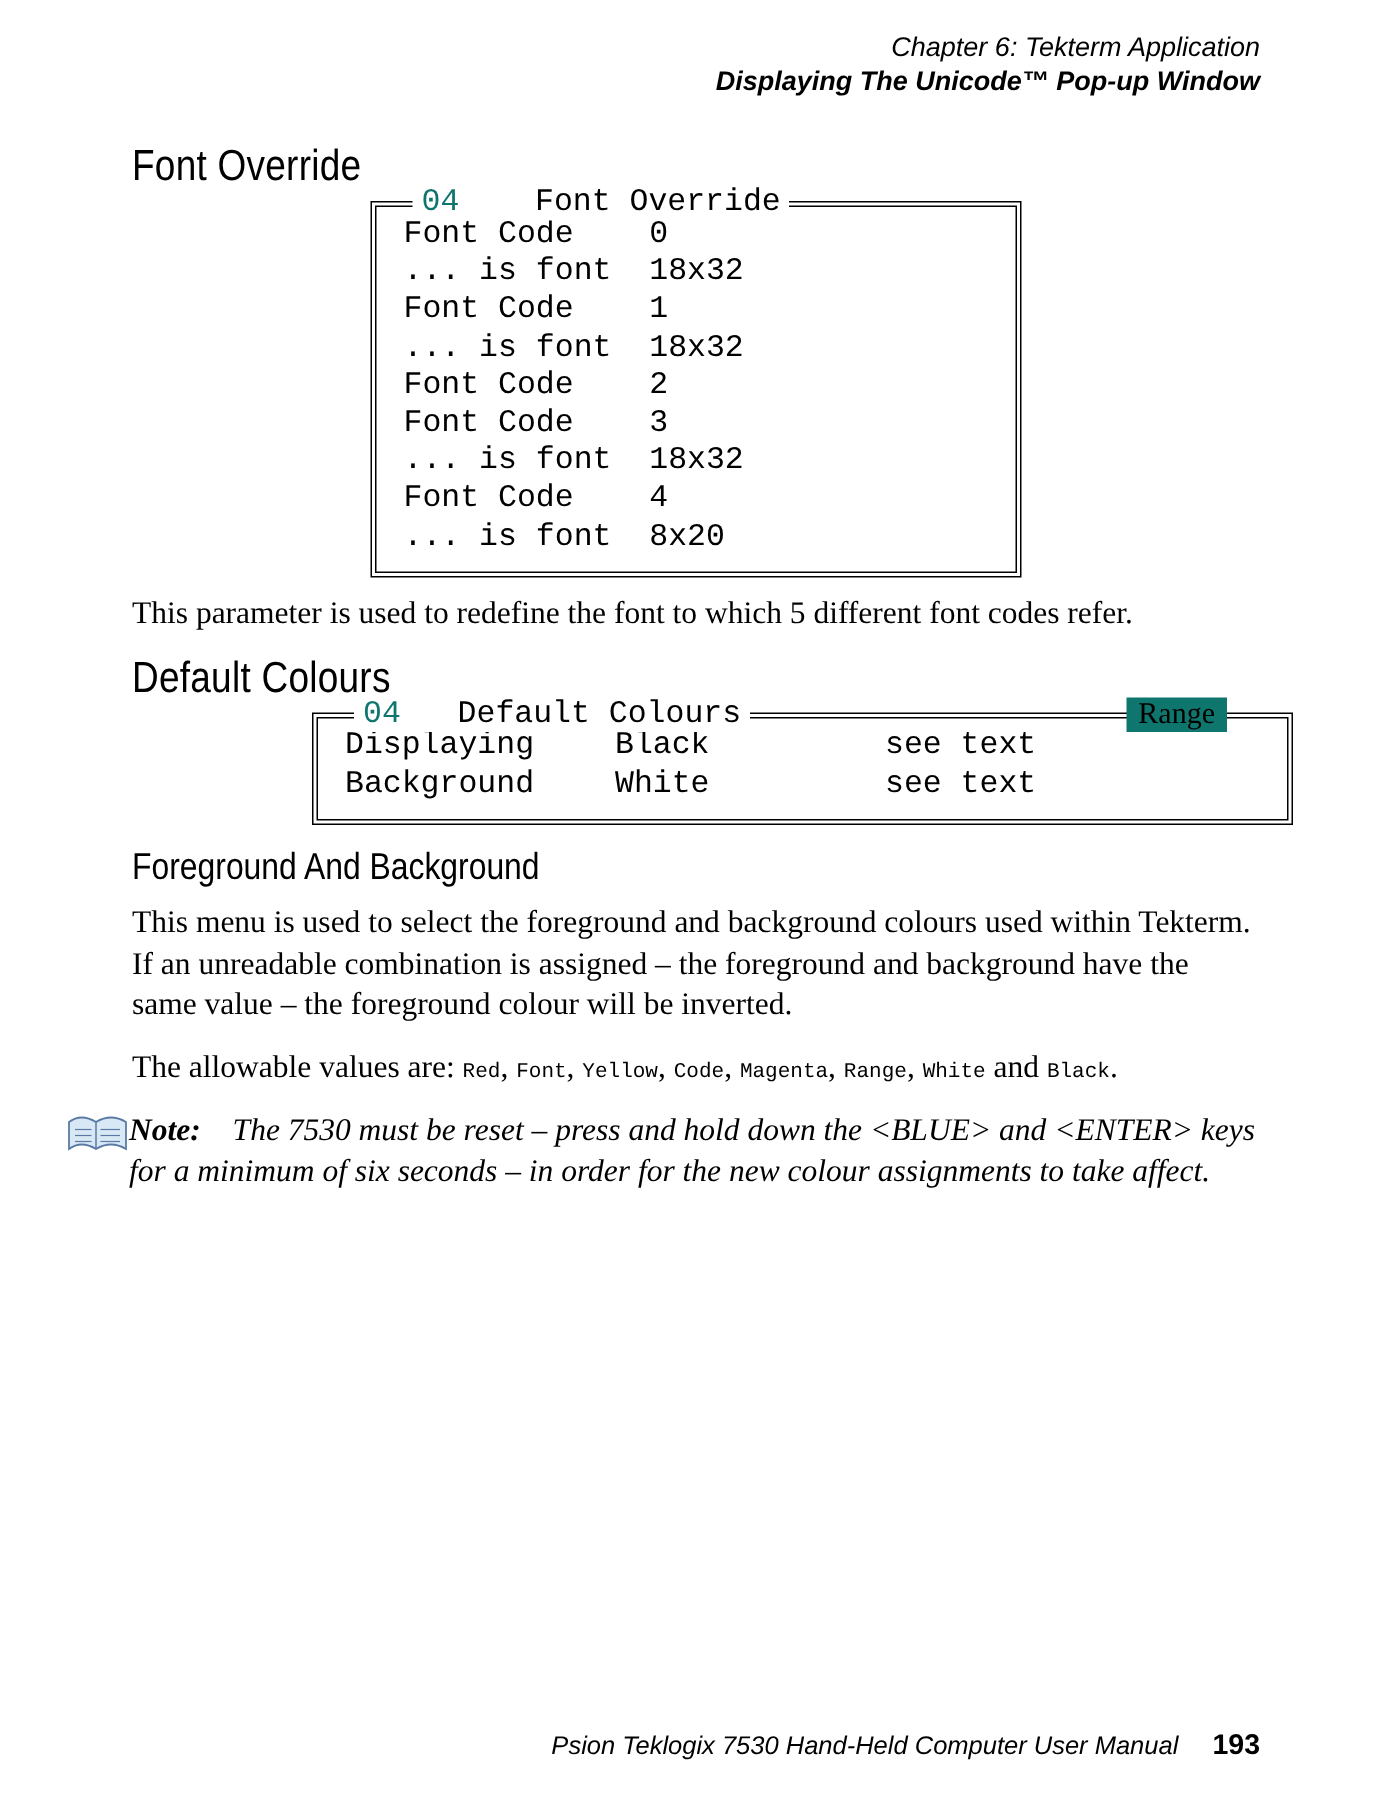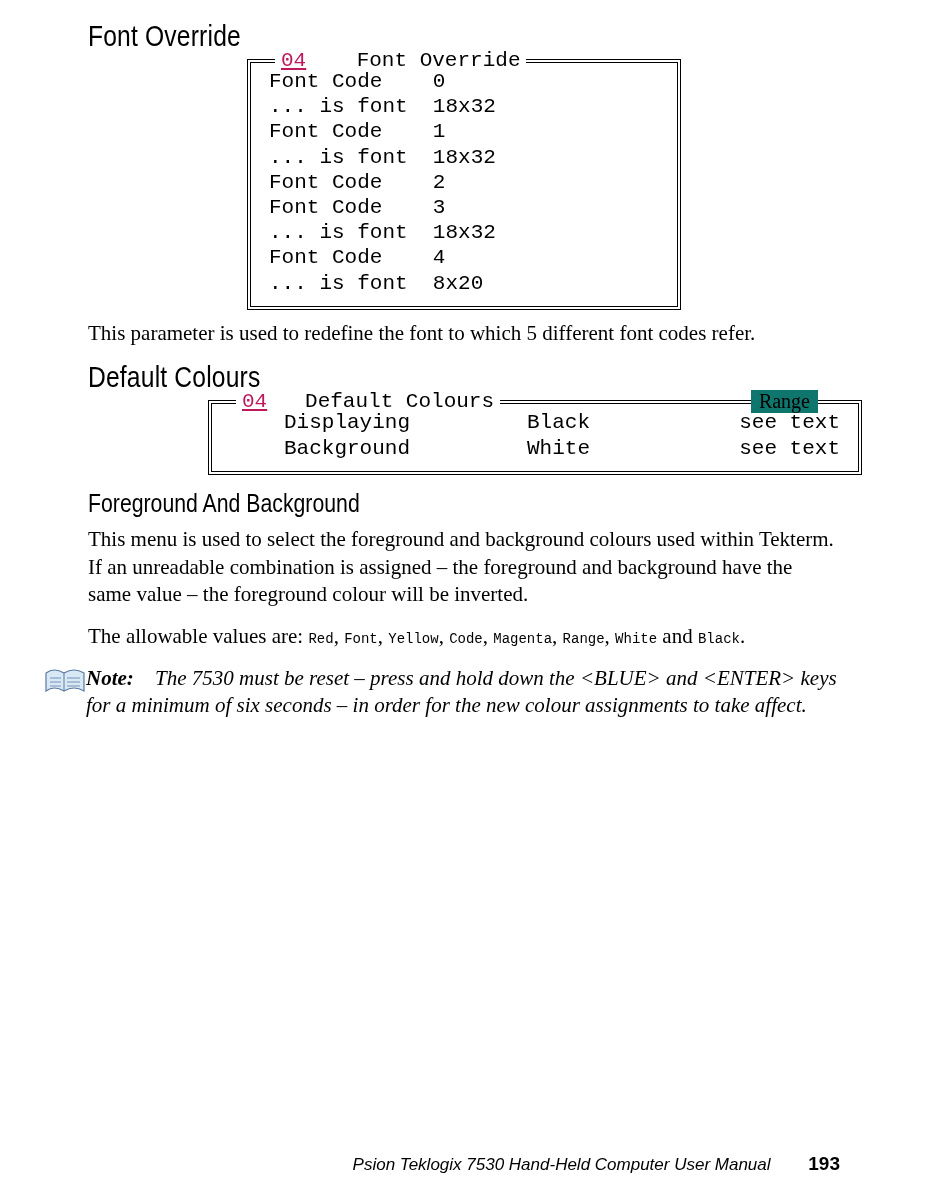--- a/index.html
+++ b/index.html
@@ -55,31 +55,31 @@
   }
   .mono-inline { font-size: 14px; }
   
   .menu-box {
     margin: 0 auto 10px auto;
     border: 4px double #000;
     position: relative;
     padding: 6px 18px 10px 18px;
   }
   .font-override-box { width: 390px; }
-  .default-colours-box { width: 610px; margin-left: 120px; text-align: right; }
+  .default-colours-box { width: 610px; margin-left: 120px; }
   .legend {
     position: absolute;
     top: -14px;
     background: #fff;
     padding: 0 6px;
     font-family: "Courier New", Courier, monospace;
     font-size: 21px;
     white-space: nowrap;
   }
-  .legend .num { color: #be185d; text-decoration: underline; }
+  .legend .num { color: #0f766e; }
   .legend-range {
     position: absolute;
     top: -14px;
     right: 40px;
     background: #0f766e;
     padding: 0 8px;
     font-size: 20px;
     font-family: "Times New Roman", Times, serif;
   }
   .mono-row {
@@ -116,37 +116,41 @@
     position: absolute;
     bottom: 22px;
     right: 88px;
     font-family: Arial, Helvetica, sans-serif;
     font-style: italic;
     font-size: 17px;
   }
   .footer .pg {
     font-weight: bold;
     font-style: normal;
-    margin-left: 33px;
+    margin-left: 18px;
     font-size: 19px;
   }
   .colours-grid {
     display: grid;
     grid-template-columns: 180px 180px auto;
     font-family: "Courier New", Courier, monospace;
     font-size: 21px;
     line-height: 1.2;
     column-gap: 0;
   }
 </style>
 </head>
 <body>
 
 <div class="page">
 
+  <div class="chapter-head">
+    <div>Chapter 6: Tekterm Application</div>
+    <div class="title2">Displaying The Unicode™ Pop-up Window</div>
+  </div>
 
   <h2 class="section-head">Font Override</h2>
 
   <div class="menu-box font-override-box">
     <div class="legend" style="left:24px;">
       <span class="num">04</span>
       <span>&nbsp;&nbsp;</span>
       <span>Font Override</span>
     </div>
     <div id="fo-rows">

